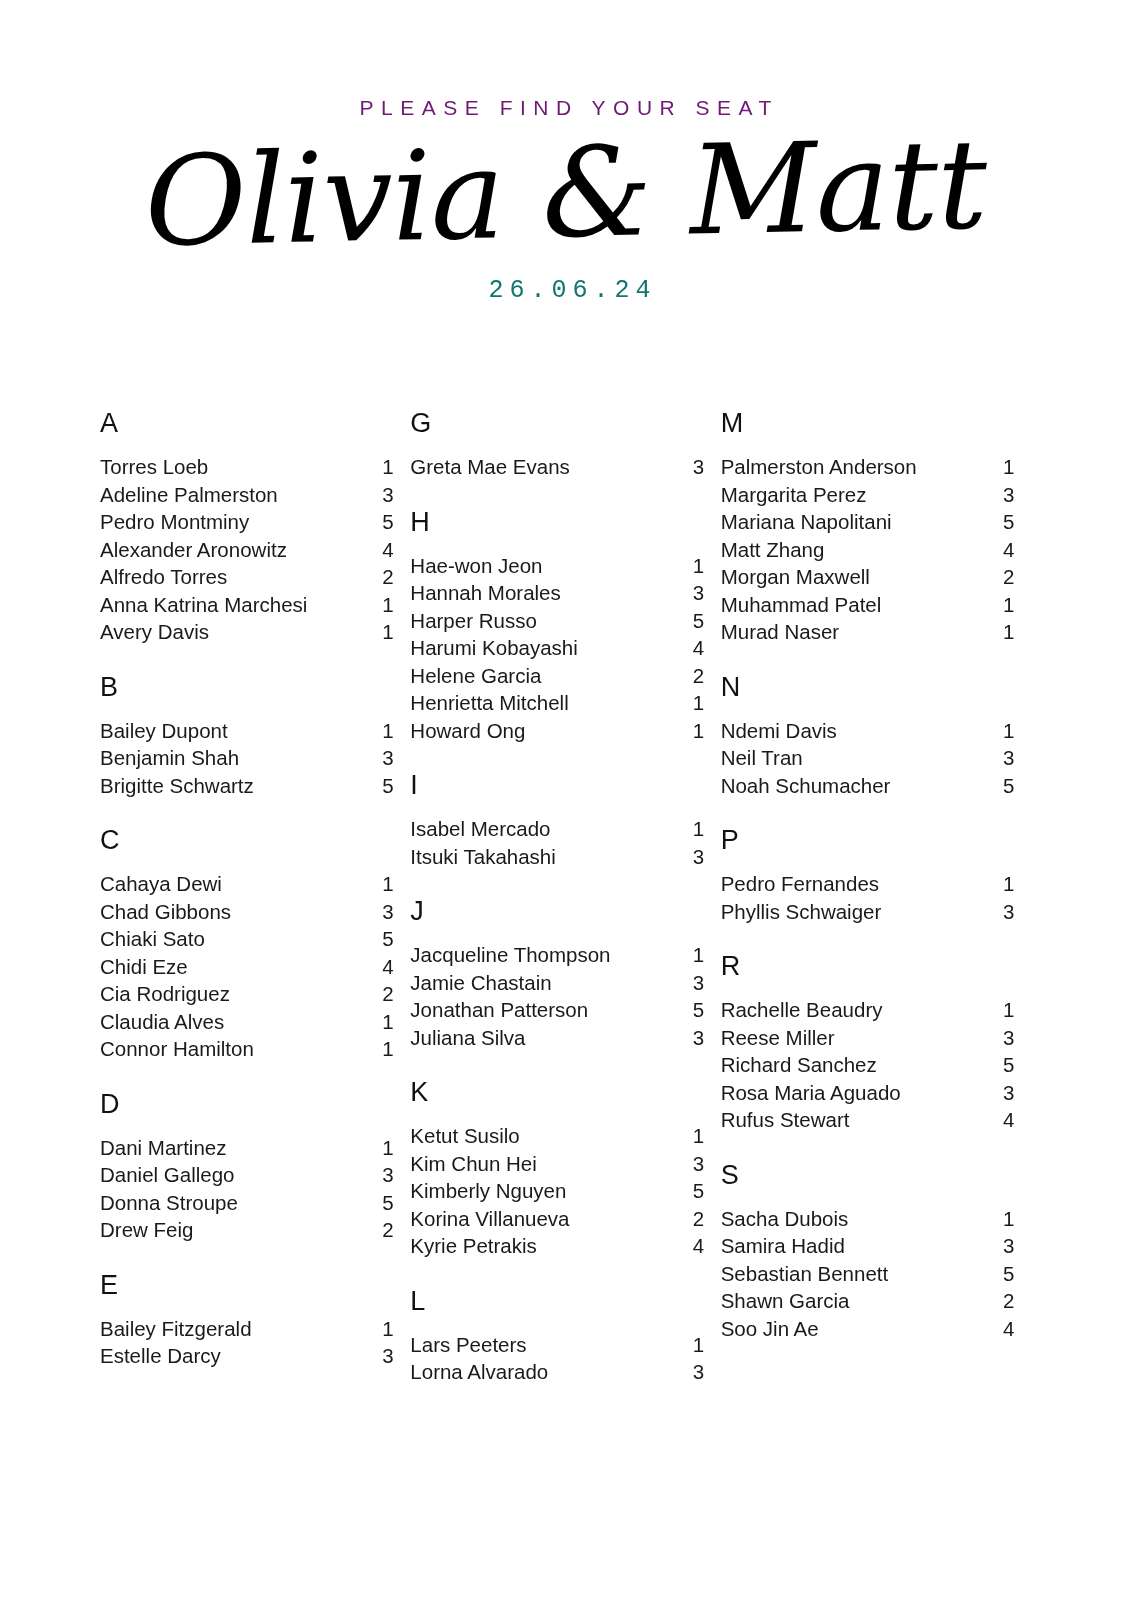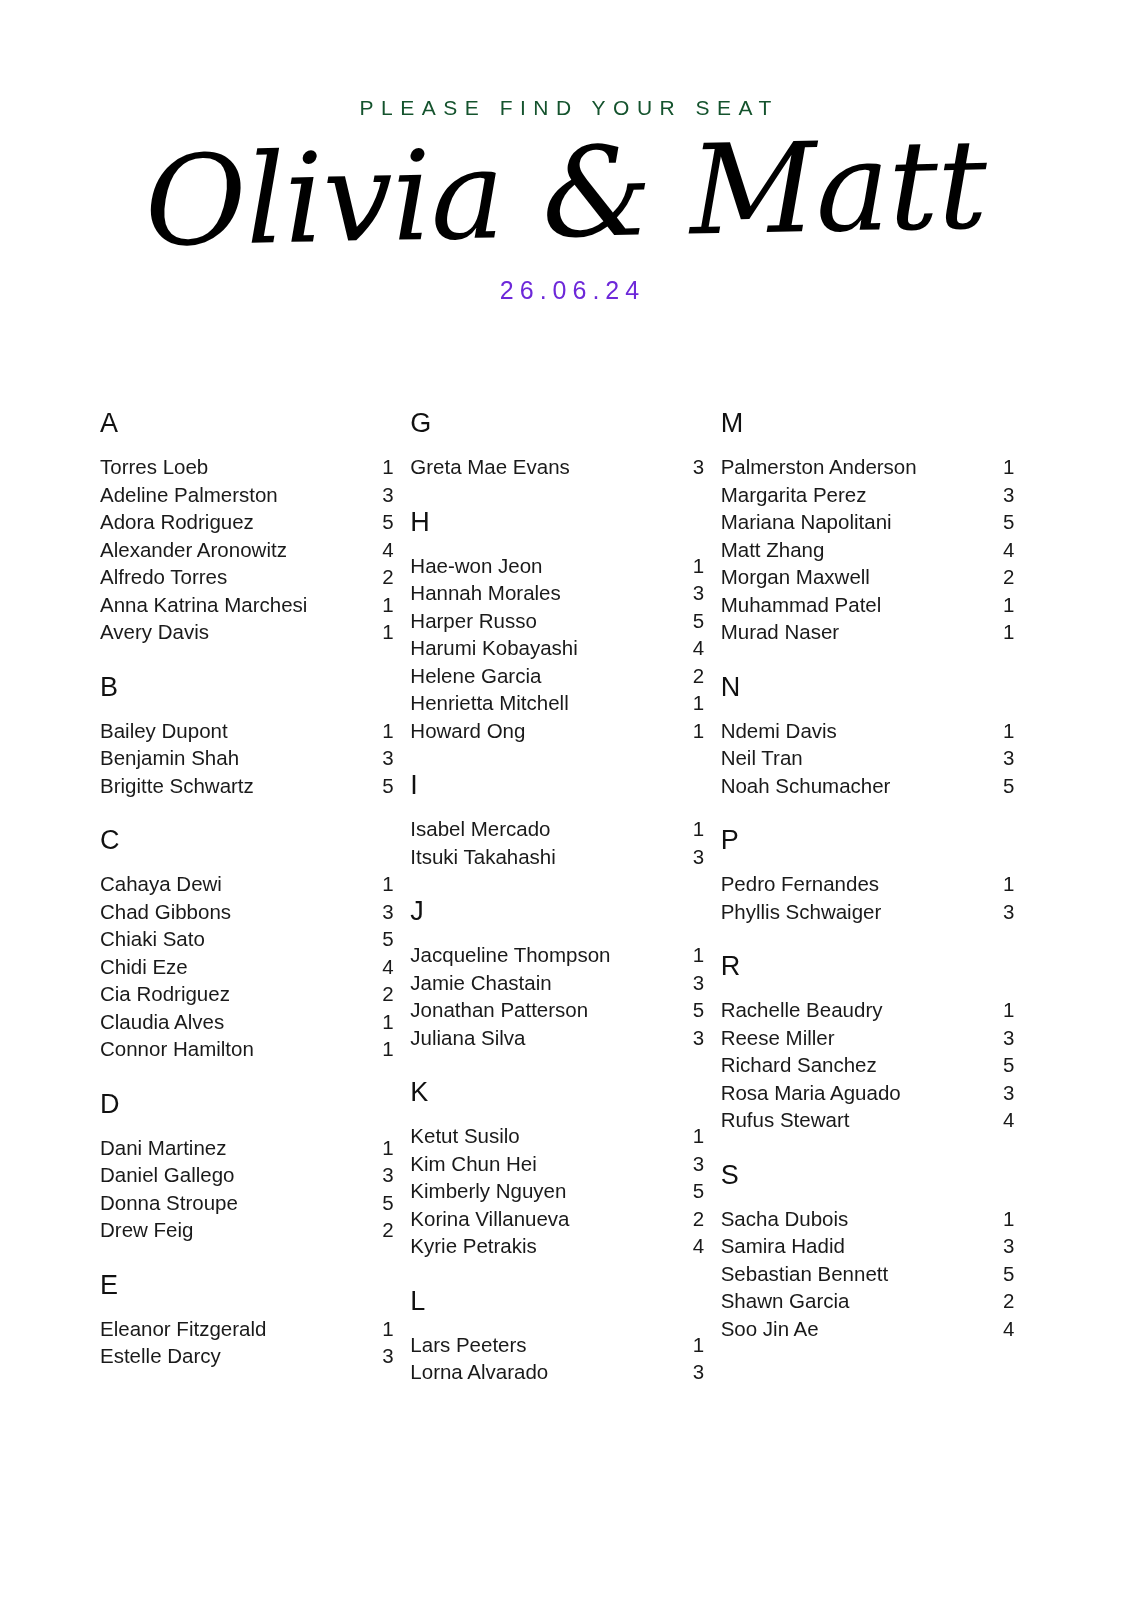--- a/index.html
+++ b/index.html
@@ -26,41 +26,41 @@
   
   .header {
     text-align: center;
     padding-top: 96px;
   }
   .eyebrow {
     font-family: "Liberation Sans", sans-serif;
     font-size: 21px;
     letter-spacing: 7.5px;
     font-weight: 400;
-    color: #14532d;
+    color: #701a75;
     text-indent: 7.5px;
   }
   .couple {
     font-family: "DejaVu Serif", serif;
     font-style: italic;
     font-weight: 400;
     font-size: 124px;
     line-height: 1.05;
     letter-spacing: -1px;
     margin-top: 8px;
     color: #000;
     transform: rotate(-1.2deg);
   }
   .date {
-    font-family: Liberation Sans, sans-serif;
+    font-family: Liberation Mono, monospace;
     font-size: 25px;
     letter-spacing: 6px;
     margin-top: 18px;
     text-indent: 6px;
-    color: #6d28d9;
+    color: #0f766e;
     margin-left: 8px;
   }
 
   
   .columns {
     position: absolute;
     top: 408px;
     left: 0;
     width: 1131px;
     display: flex;
@@ -122,21 +122,21 @@
             <span class="name">Torres Loeb</span>
             <span class="spacer"></span>
             <span class="seat">1</span>
           </div>
           <div class="entry">
             <span class="name">Adeline Palmerston</span>
             <span class="spacer"></span>
             <span class="seat">3</span>
           </div>
           <div class="entry">
-            <span class="name">Adora Rodriguez</span>
+            <span class="name">Pedro Montminy</span>
             <span class="spacer"></span>
             <span class="seat">5</span>
           </div>
           <div class="entry">
             <span class="name">Alexander Aronowitz</span>
             <span class="spacer"></span>
             <span class="seat">4</span>
           </div>
           <div class="entry">
             <span class="name">Alfredo Torres</span>
@@ -229,21 +229,21 @@
           </div>
           <div class="entry">
             <span class="name">Drew Feig</span>
             <span class="spacer"></span>
             <span class="seat">2</span>
           </div>
         </div>
         <div class="group">
           <div class="group-letter">E</div>
           <div class="entry">
-            <span class="name">Eleanor Fitzgerald</span>
+            <span class="name">Bailey Fitzgerald</span>
             <span class="spacer"></span>
             <span class="seat">1</span>
           </div>
           <div class="entry">
             <span class="name">Estelle Darcy</span>
             <span class="spacer"></span>
             <span class="seat">3</span>
           </div>
         </div>
       </div>

